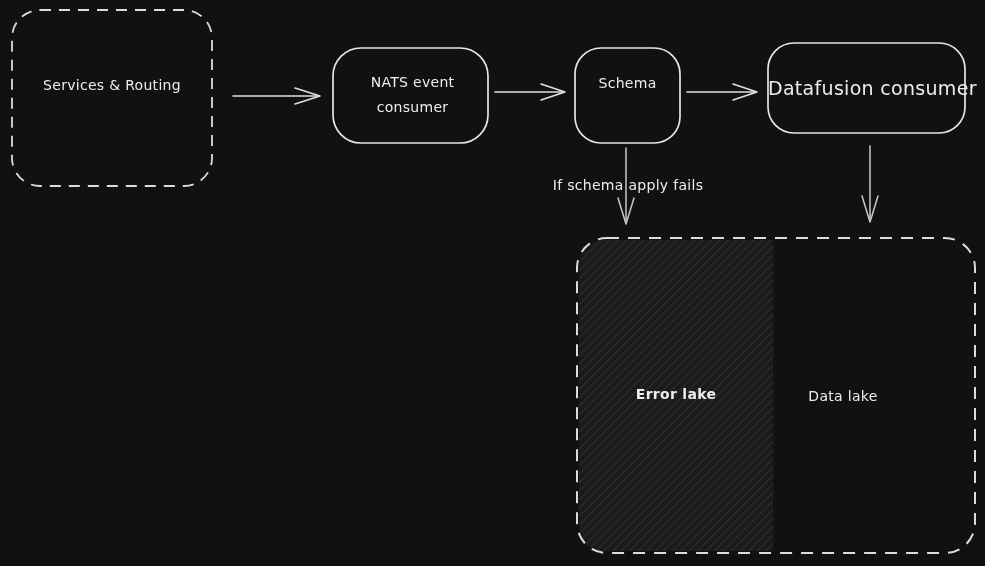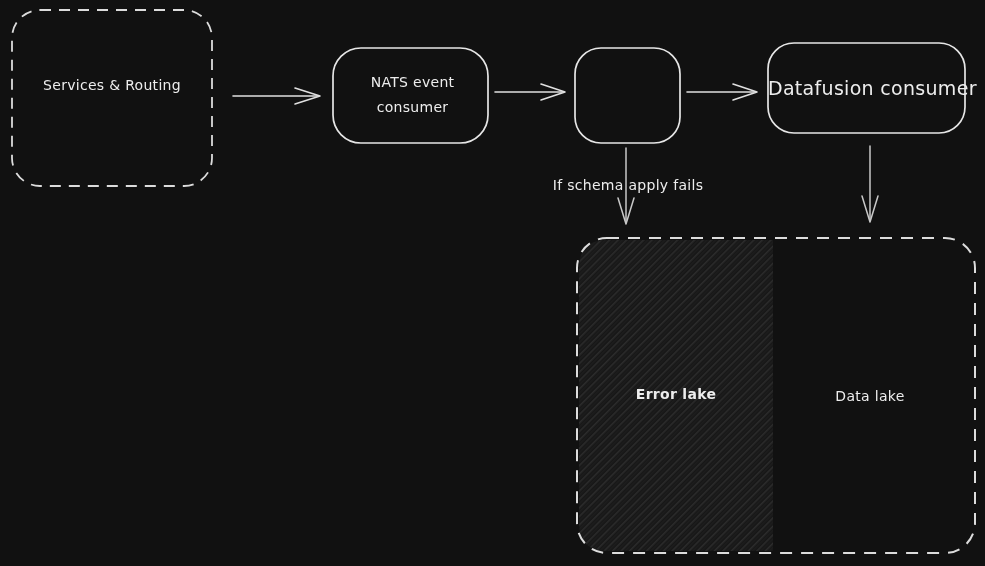--- a/index.html
+++ b/index.html
@@ -87,23 +87,24 @@
   <div class="label" style="left:12px; top:73px; width:200px;">
     <span>Services &amp; Routing</span>
   </div>
 
   <div class="label" style="left:333px; top:70px; width:159px;text-align:center;">
     <span>NATS event</span>
     <span>consumer</span>
   </div>
 
   <div class="label" style="left:575px; top:71px; width:105px;">
+    <span>Schema</span>
   </div>
 
   <div class="label" style="left:768px; top:76px; width:197px; font-size:19px;">Datafusion consumer</div>
 
   <div class="label" style="left:508px; top:173px; width:240px;text-align:center;">If schema apply fails</div>
 
   <div class="label" style="left:579px; top:382px; width:194px;font-weight:bold;">Error lake</div>
 
-  <div class="label" style="left:770px; top:384px; width:200px;">Data lake</div>
+  <div class="label" style="left:743px; top:384px; width:200px;">Data lake</div>
 
 </div>
 
 </body></html>

